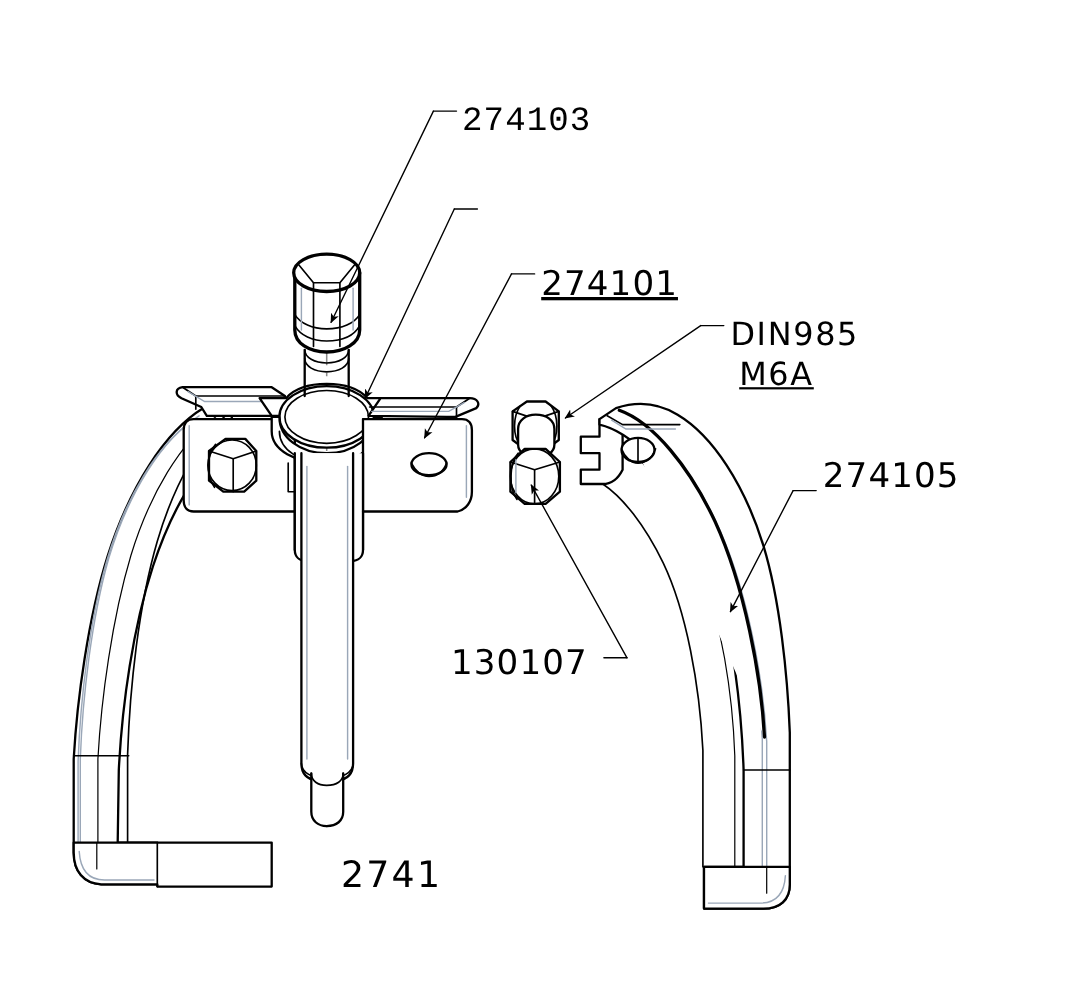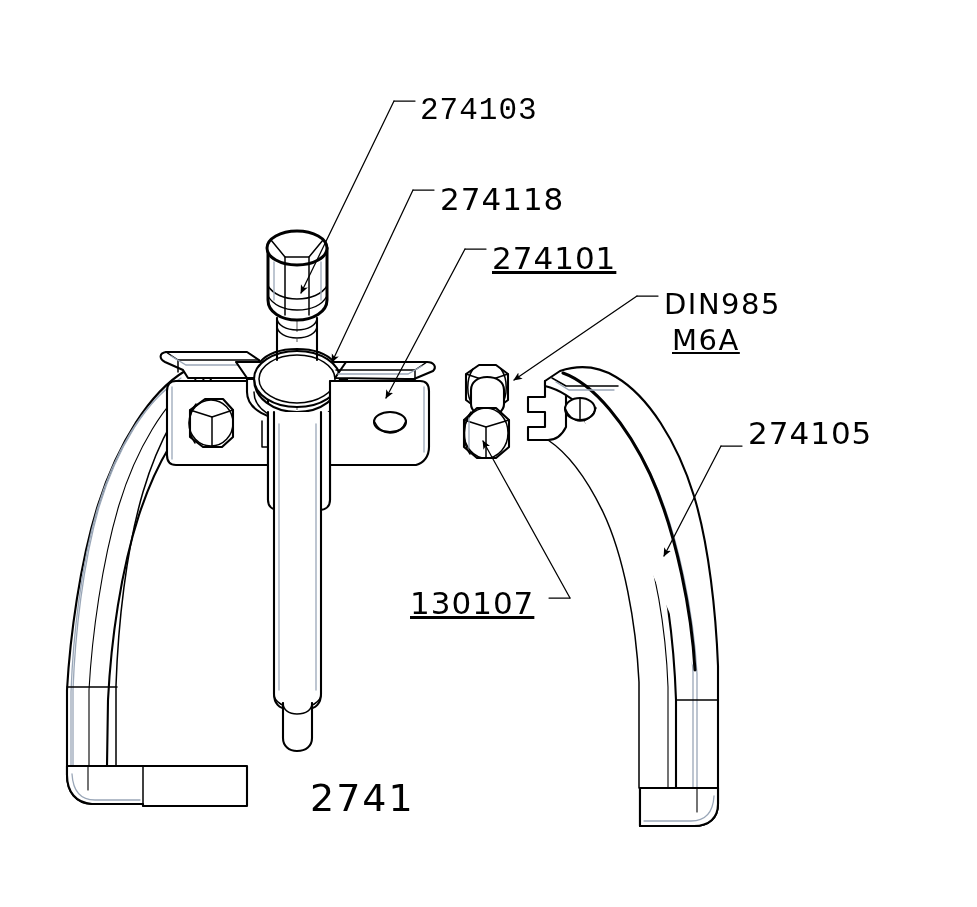--- a/index.html
+++ b/index.html
@@ -15,21 +15,21 @@
     position:absolute;
     color:#000;
     font-family:"DejaVu Sans","Liberation Sans",sans-serif;
     font-weight:400;
     white-space:pre;
     letter-spacing:1px;
     line-height:1.12;
     user-select:none;
   }
   .lbl-part{font-size:31px;}
-  .lbl-title{font-size:38px;letter-spacing:2px;}
+  .lbl-title{font-size:33px;letter-spacing:2px;}
   .lbl-std{font-size:29px;letter-spacing:1.5px;text-align:center;}
 </style>
 </head>
 <body>
 
 <div id="sheet">
 
   <svg id="drawing" viewBox="0 0 977 907" xmlns="http://www.w3.org/2000/svg">
     <defs>
       <style>
@@ -306,27 +306,26 @@
       <path class="ld" d="M 742,446 L 721,446"></path>
       <path class="ld" marker-end="url(#arrowhead)" d="M 721,446 L 664,556"></path>
 
       <path class="ld" d="M 549,598 L 570,598"></path>
       <path class="ld" marker-end="url(#arrowhead)" d="M 570,598 L 483,441"></path>
     </g>
   </svg>
 
   <div class="lbl lbl-part" style="left:420px;top:94px;font-family:Liberation Mono, monospace;">274103</div>
 
-  <div class="lbl lbl-part" style="left:440px;top:182px;">274118</div>
 
   <div class="lbl lbl-part" style="left:492px;top:241px;text-decoration:underline;">274101</div>
 
   <div class="lbl lbl-std" style="left:664px;top:288px;">DIN985</div>
 
   <div class="lbl lbl-std" style="left:672px;top:324px;text-decoration:underline;">M6A</div>
 
   <div class="lbl lbl-part" style="left:748px;top:416px;">274105</div>
 
-  <div class="lbl lbl-part" style="left:410px;top:586px;text-decoration:underline;">130107</div>
+  <div class="lbl lbl-part" style="left:410px;top:586px;">130107</div>
 
   <div class="lbl lbl-title" style="left:310px;top:777px;">2741</div>
 
 </div>
 
 </body></html>

